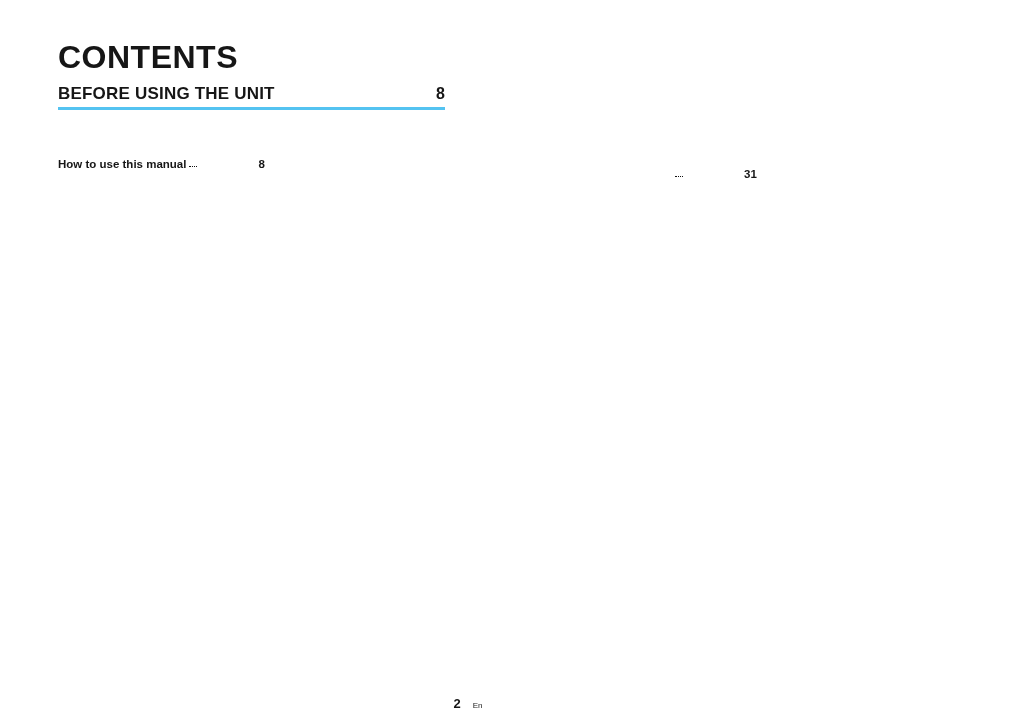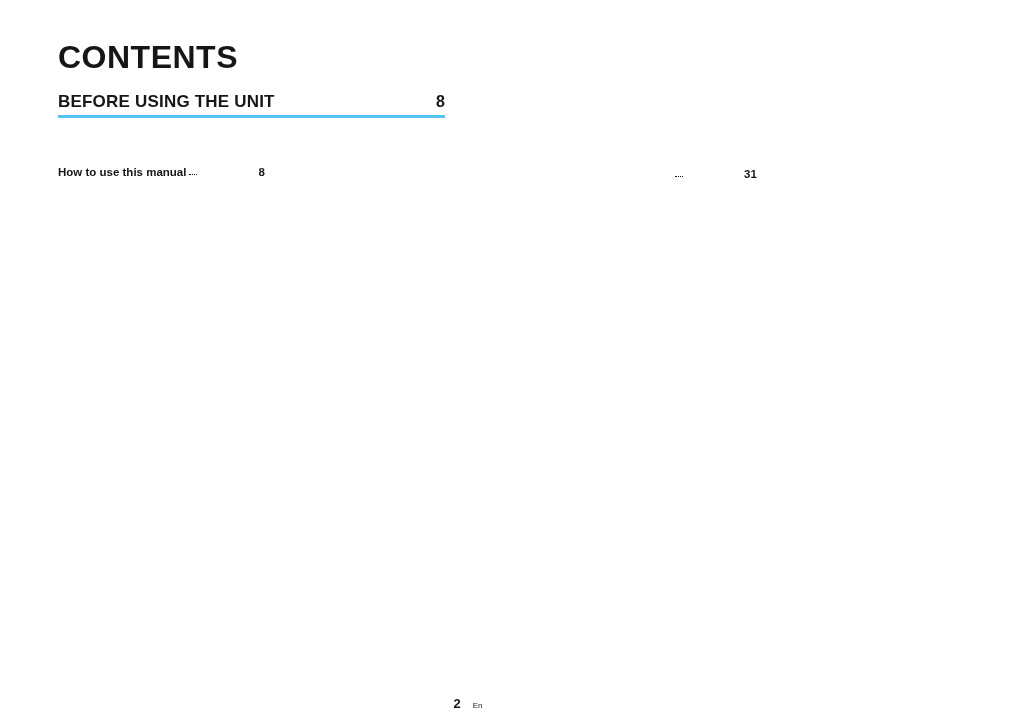--- a/index.html
+++ b/index.html
@@ -40,21 +40,21 @@
   .row { display: flex; align-items: baseline; }
 
   
   .row.part {
     justify-content: space-between;
     font-weight: bold;
     border-bottom: 3px solid var(--accent, #54c3f1);
     padding-bottom: 3px;
     margin: 16px 0 2px 0;
   }
-  .col .row.part:first-child { margin-top: 10px; }
+  .col .row.part:first-child { margin-top: 2px; }
   .p-title { font-size: 17px; letter-spacing: 0.2px; }
   .p-page  { font-size: 16px; }
 
   
   .row.group {
     font-weight: bold;
     font-size: 11.5px;
     border-bottom: 1px solid var(--rule, #3a3a3a);
     padding: 8px 0 3px 0;
     margin-bottom: 2px;

